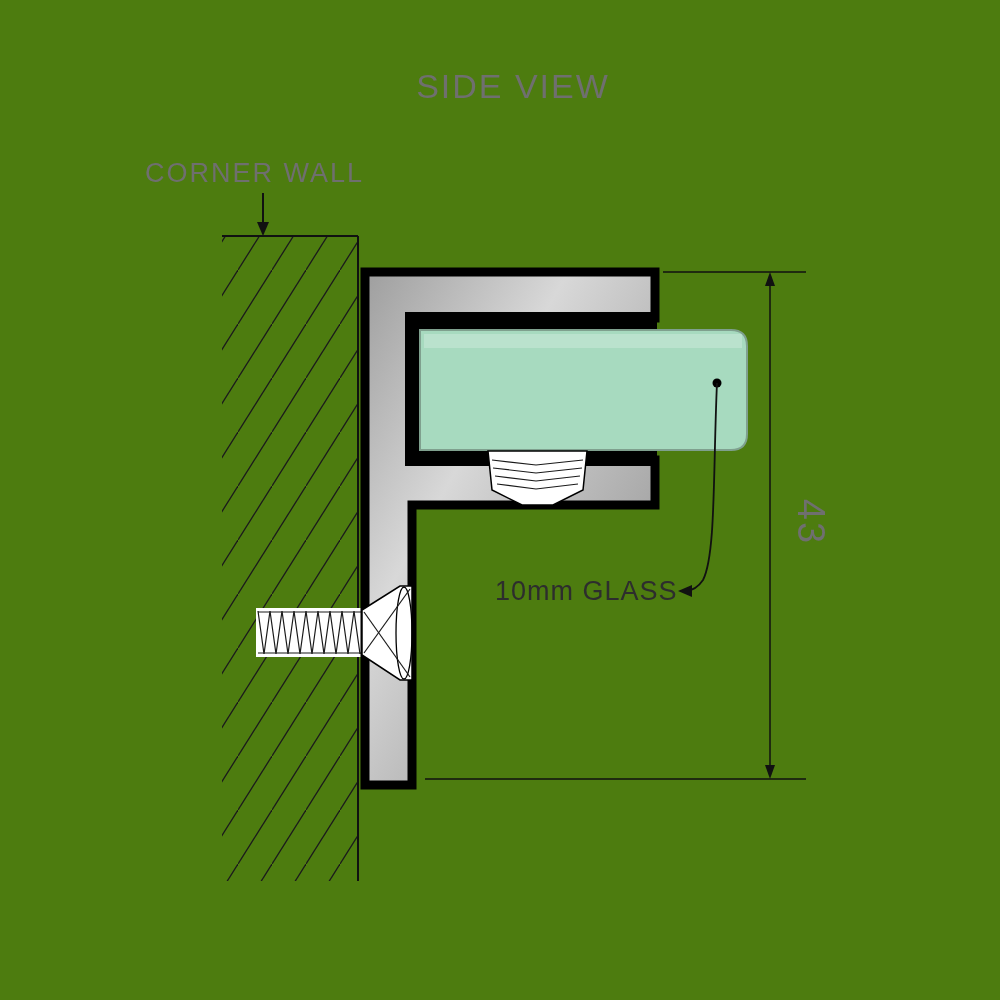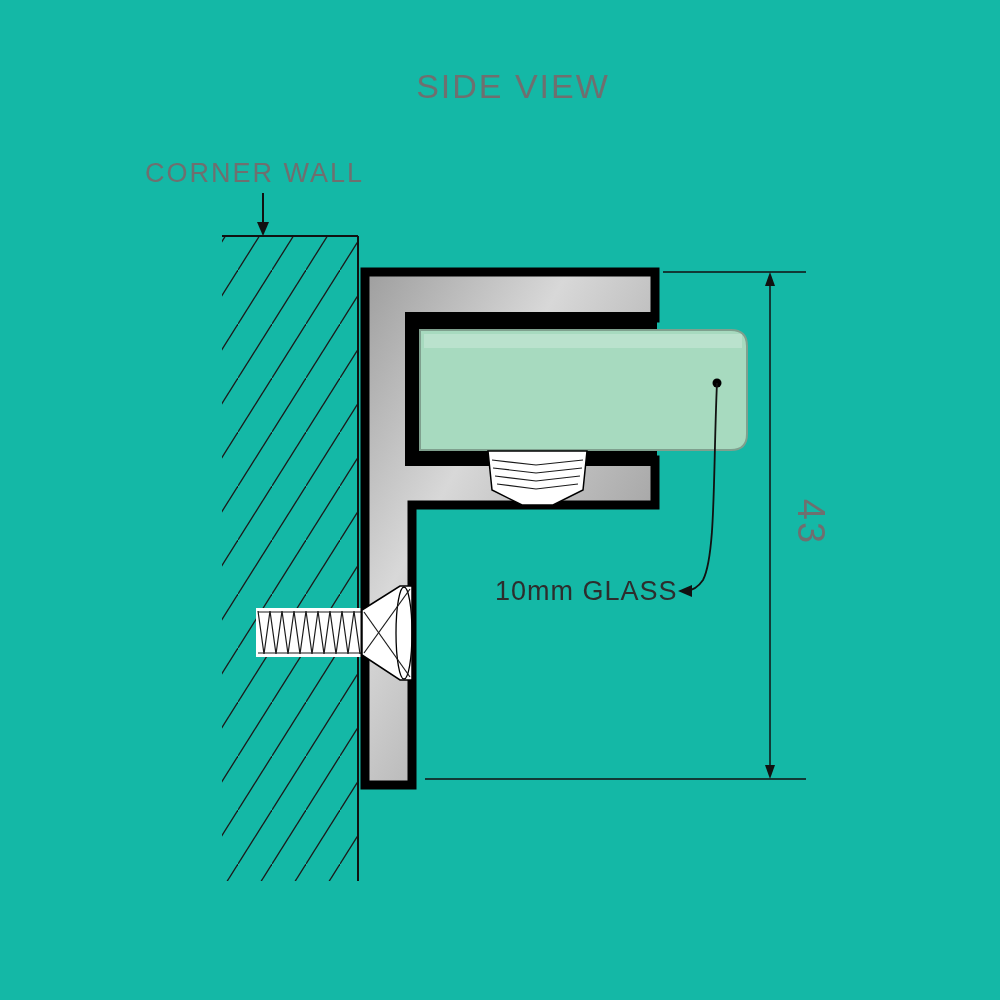--- a/index.html
+++ b/index.html
@@ -4,21 +4,21 @@
 <style>
   html, body {
     margin: 0;
     padding: 0;
     background: #ffffff;
   }
   .canvas {
     position: relative;
     width: 1000px;
     height: 1000px;
-    background: #14b8a6;
+    background: #4d7c0f;
     overflow: hidden;
   }
   svg {
     display: block;
     font-family: "Liberation Sans", sans-serif;
   }
   .lbl-gray {
     fill: #6f6f6f;
     letter-spacing: 2px;
   }

